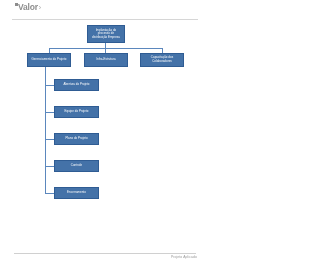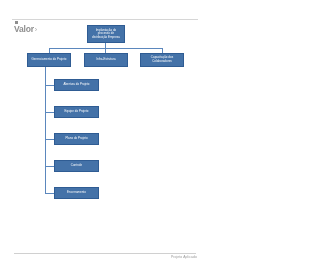--- a/index.html
+++ b/index.html
@@ -25,23 +25,23 @@
   .header {
     position: absolute;
     left: 0;
     top: 0;
     width: 210px;
     height: 22px;
   }
   .logo-wrap {
     position: absolute;
     left: 14px;
-    top: 21px;
+    top: 3px;
     display: flex;
-    flex-direction: column;
+    flex-direction: row;
     align-items: flex-start;
   }
   .logo-mark {
     width: 3px;
     height: 3px;
     background: #8d8d8d;
     margin-left: 1px;
     margin-bottom: 1px;
   }
   .logo-row {

